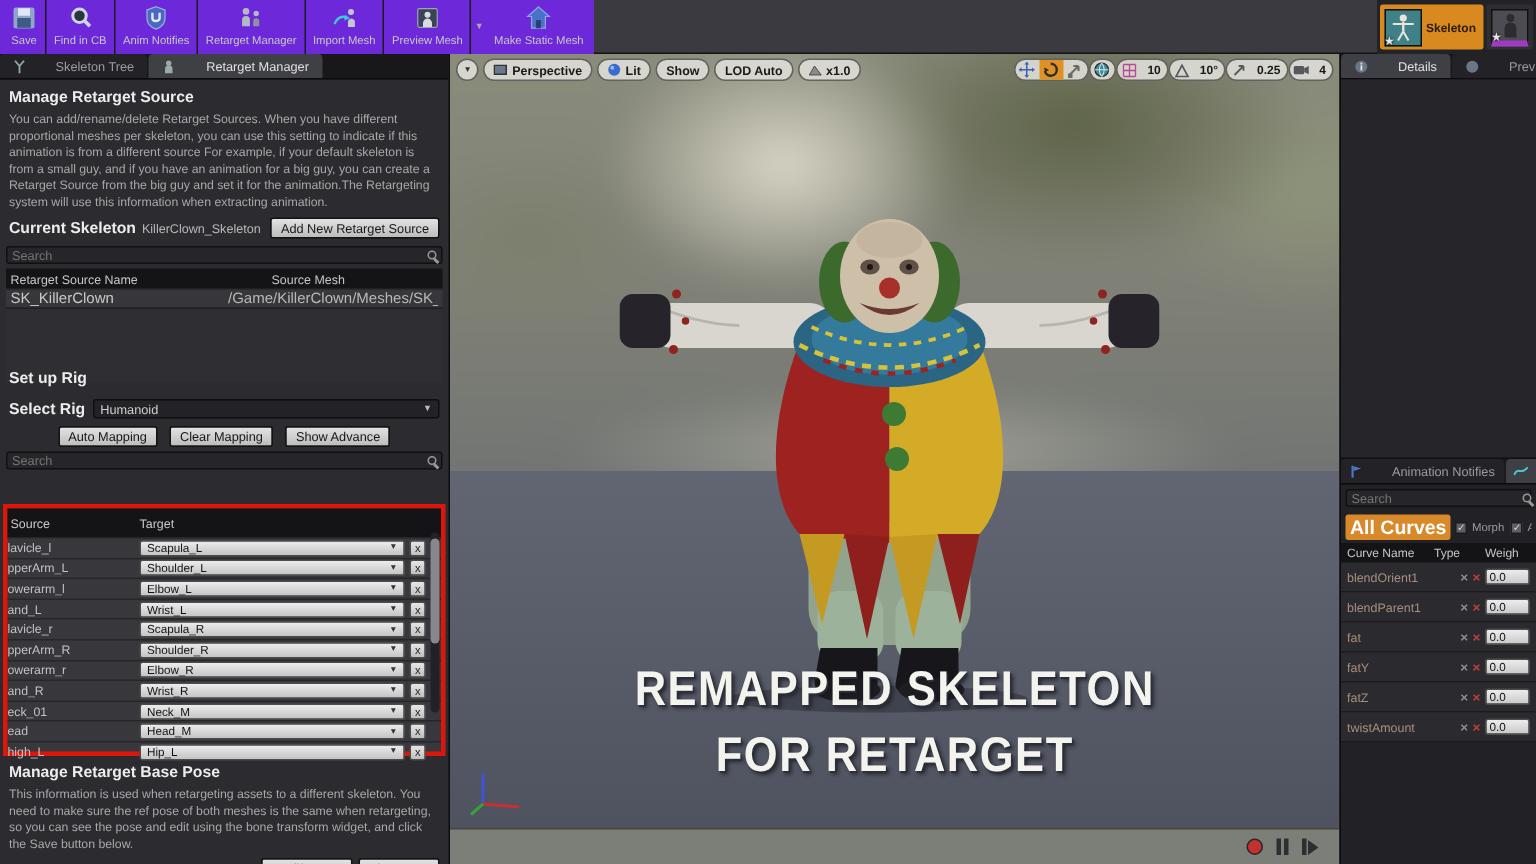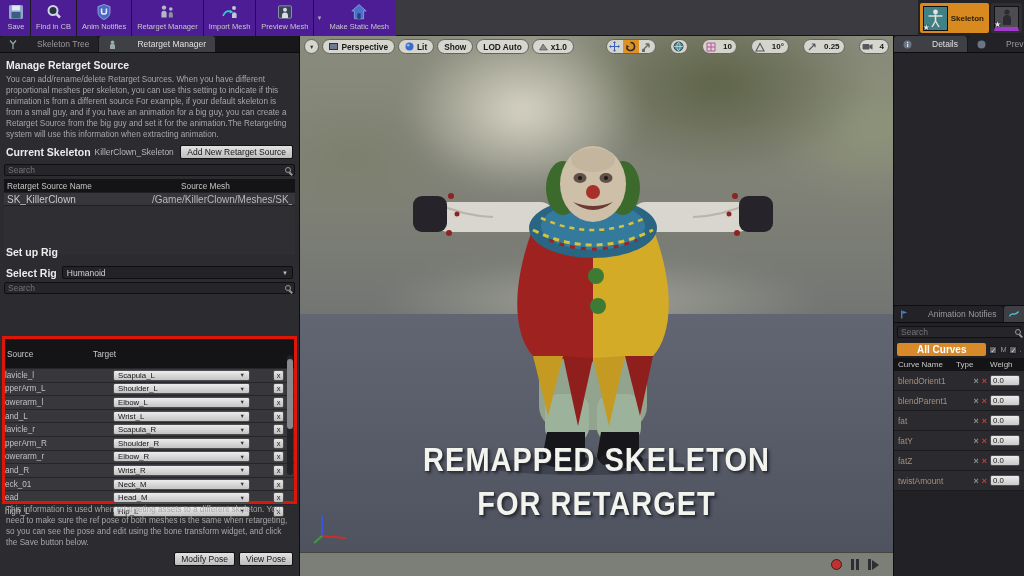--- a/index.html
+++ b/index.html
@@ -1,21 +1,21 @@
 <!DOCTYPE html>
 <html><head>
 <meta charset="utf-8">
 <style>
   html,body{margin:0;padding:0;background:#101013;}
   *{box-sizing:border-box;font-family:"Liberation Sans",sans-serif;}
   .app{position:relative;width:1024px;height:576px;overflow:hidden;background:#26262b;}
 
   
   .toolbar{position:absolute;left:0;top:0;width:1024px;height:36px;background:#3a3a40;border-bottom:1px solid #141417;}
-  .tb-left{position:absolute;left:0;top:0;height:36px;display:flex;background:#4c1d95;padding:0 2px;}
+  .tb-left{position:absolute;left:0;top:0;height:36px;display:flex;background:#6d28d9;padding:0 2px;}
   .tb-btn{display:flex;flex-direction:column;align-items:center;padding:2px 5px 1px;border-right:1px solid #1b1b1e;cursor:pointer;}
   .tb-btn .ico{height:19px;display:flex;align-items:center;}
   .tb-btn .lbl{font-size:7.5px;color:#c9c9c9;margin-top:1px;white-space:nowrap;}
   .tb-caret{font-size:6px;color:#aaa;align-self:center;margin:0 2px;}
   .tb-right{position:absolute;right:0;top:0;height:36px;display:flex;align-items:center;gap:2px;background:#232327;padding:0 2px;}
   .asset-btn{display:flex;align-items:center;gap:3px;height:30px;padding:2px 3px;border-radius:2px;background:#2e2e33;}
   .asset-btn.active{background:#d8891f;}
   .asset-thumb{position:relative;width:25px;height:25px;border:1px solid #111;}
   .asset-thumb .star{position:absolute;left:-1px;bottom:-2px;font-size:8px;color:#e8e8e8;text-shadow:0 0 2px #000;}
   .asset-lbl{font-size:8px;color:#2b1d05;font-weight:bold;padding-right:2px;}
@@ -34,22 +34,22 @@
   .mag::after{content:"";position:absolute;width:4px;height:1.5px;background:#9a9a9a;right:-3px;bottom:-2px;transform:rotate(45deg);}
   .thead{display:flex;background:#141417;color:#c6c6c6;font-size:8.3px;height:13px;align-items:center;margin:0 4px;padding:0 3px;}
   .trow{display:flex;background:#36363b;color:#b8b8b8;font-size:10px;height:13px;align-items:center;margin:0 4px;padding:0 3px;border-top:1px solid #202023;}
   .list-pad{height:50px;background:#2e2e33;margin:0 4px;border-top:1px solid #202023;}
   .sec{position:absolute;left:0;right:0;}
   .selrig{display:flex;align-items:center;padding:0 6px;gap:5px;}
   .dd{flex:1;display:flex;align-items:center;height:13px;background:#232327;border:1px solid #0f0f12;border-radius:2px;padding:0 4px;color:#cfcfcf;font-size:8.5px;cursor:pointer;}
   .dd .caret{margin-left:auto;font-size:6px;color:#bbb;}
   .btnrow{display:flex;justify-content:center;gap:8px;margin-top:5px;}
   .redbox{position:absolute;left:2px;right:2px;border:3px solid #de1509;background:#37373c;}
-  .map-head{display:flex;background:#141417;color:#c9c9c9;font-size:8.3px;height:29px;align-items:center;}
-  .map-row{display:flex;align-items:center;height:13.6px;border-top:1px solid #26262a;padding-right:10px;gap:20px;}
+  .map-head{display:flex;background:#141417;color:#c9c9c9;font-size:8.3px;height:19px;align-items:center;}
+  .map-row{display:flex;align-items:center;height:13.6px;border-top:1px solid #26262a;padding-right:10px;}
   .map-src{width:88px;font-size:8.2px;color:#c2c2c2;overflow:hidden;white-space:nowrap;}
   .combo{flex:1;display:flex;align-items:center;height:11px;background:linear-gradient(#ececec,#c4c4c4);border:1px solid #4c4c4c;border-radius:2px;padding:0 4px;font-size:7.8px;color:#141414;cursor:pointer;margin-right:3px;}
   .combo .caret{margin-left:auto;font-size:5.5px;color:#333;}
   .xbtn{width:11px;height:11px;display:flex;align-items:center;justify-content:center;background:linear-gradient(#e6e6e6,#bfbfbf);border:1px solid #4c4c4c;border-radius:2px;font-size:7.5px;color:#222;cursor:pointer;}
   .vscroll{position:absolute;right:1px;top:16px;width:6px;height:120px;background:#222226;border-radius:3px;}
   .vscroll .vthumb{position:absolute;left:0;top:4px;width:6px;height:70px;background:#87878c;border-radius:3px;}
   .bp-btns{display:flex;justify-content:flex-end;gap:4px;padding:4px 6px 0;}
 
   
   .vp{position:absolute;left:300px;top:36px;width:593px;height:540px;overflow:hidden;background:#565a66;}
@@ -59,40 +59,40 @@
       radial-gradient(170px 120px at 38% 30%, #d9d6c6 0%, rgba(217,214,198,0) 70%),
       radial-gradient(220px 130px at 68% 22%, #5d6347 0%, rgba(93,99,71,0) 72%),
       radial-gradient(160px 110px at 92% 35%, #8e9479 0%, rgba(142,148,121,0) 70%),
       radial-gradient(300px 60px at 50% 88%, #a3a49a 0%, rgba(163,164,154,0) 75%),
       linear-gradient(#8b8d7c,#7e8076 60%,#6f7272);}
   .vp-floor{position:absolute;left:0;top:278px;width:593px;height:238px;background:linear-gradient(#626673,#4f535f);}
   .vp-toolbar{position:absolute;left:4px;top:3px;display:flex;gap:3px;align-items:center;}
   .pill{height:15px;display:flex;align-items:center;gap:3px;padding:0 6px;background:rgba(219,219,212,.93);border:1px solid #62625e;border-radius:8px;font-size:8.3px;color:#191919;font-weight:bold;cursor:pointer;white-space:nowrap;}
   .pill .caret{font-size:5.5px;color:#333;}
   .pill.mini{padding:0 4px;}
-  .vp-tools{position:absolute;right:4px;top:3px;display:flex;gap:14px;}
+  .vp-tools{position:absolute;right:4px;top:3px;display:flex;gap:0;}
   .tool-seg{display:flex;align-items:center;height:15px;background:rgba(219,219,212,.93);border:1px solid #62625e;border-radius:8px;overflow:hidden;}
   .tool-seg .ti{display:flex;align-items:center;justify-content:center;width:16px;height:15px;cursor:pointer;}
   .tool-seg .ti.on{background:#e09124;}
   .tool-seg .tval{font-size:8px;font-weight:bold;color:#191919;padding:0 4px;cursor:pointer;}
   .stats{position:absolute;left:7px;top:21px;font-size:8.5px;line-height:13.5px;color:#ececec;text-shadow:0 1px 2px rgba(0,0,0,.7);}
   .stats .warn{color:#d9d478;font-weight:bold;margin-bottom:6px;}
   .cap{position:absolute;left:0;width:100%;text-align:center;color:#f4f4ef;font-weight:bold;font-size:29px;letter-spacing:1px;transform:scaleY(1.12);text-shadow:1px 1px 0 #2c2f38,2px 2px 3px rgba(20,22,30,.8);}
   .gizmo{position:absolute;left:12px;bottom:30px;}
   .transport{position:absolute;left:0;top:516px;width:593px;height:24px;background:#7c7f77;border-top:1px solid #43453f;display:flex;align-items:center;justify-content:flex-end;gap:9px;padding-right:14px;}
   .rec{width:11px;height:11px;border-radius:50%;background:#c33030;border:1.5px solid #26282a;cursor:pointer;}
   .pz{width:8px;height:11px;border-left:3px solid #2c2e32;border-right:3px solid #2c2e32;cursor:pointer;}
   .stepb{display:flex;align-items:center;cursor:pointer;}
   .stepb .bar{width:3px;height:11px;background:#2c2e32;margin-right:1px;}
   .stepb .tri{width:0;height:0;border-left:7px solid #2c2e32;border-top:5.5px solid transparent;border-bottom:5.5px solid transparent;}
 
   
   .right{position:absolute;left:893px;top:36px;width:131px;height:540px;background:#222226;border-left:1px solid #0e0e11;}
   .rp-empty{height:253px;background:#26262a;border-bottom:1px solid #101013;}
-  .chip{background:#d8892a;color:#fff;font-size:10px;font-weight:bold;padding:1px 20px;border-radius:2px;white-space:nowrap;cursor:pointer;}
+  .chip{background:#d8892a;color:#fff;font-size:13px;font-weight:bold;padding:1px 3px;border-radius:2px;white-space:nowrap;cursor:pointer;}
   .cb{width:8px;height:8px;background:#5e5e64;border:1px solid #1c1c1e;color:#d8d8d8;font-size:7px;line-height:7px;text-align:center;flex:none;cursor:pointer;}
   .cb-lbl{font-size:7.6px;color:#9a9aa0;white-space:nowrap;overflow:hidden;}
   .filters{display:flex;align-items:center;gap:3px;padding:2px 3px;overflow:hidden;}
   .chead{display:flex;background:#141417;color:#c6c6c6;font-size:8px;height:13px;align-items:center;padding:0 4px;}
   .crow{display:flex;align-items:center;height:20px;border-bottom:1px solid #1b1b1e;padding:0 4px;background:#2b2b2f;}
   .cname{flex:1;font-size:8.3px;color:#a68f7d;overflow:hidden;white-space:nowrap;}
   .ticon{font-size:9px;font-weight:bold;margin-right:3px;}
   .ticon.gray{color:#8f8f8f;}
   .ticon.red{color:#c2403a;}
   .wbox{width:30px;height:11px;background:linear-gradient(#ececec,#cacaca);border:1px solid #4c4c4c;border-radius:2px;font-size:7.8px;color:#141414;padding:0 2px;outline:none;}
@@ -243,20 +243,25 @@
 
     <div class="sec" style="top:205px">
       <div class="h1">Set up Rig</div>
       <div class="selrig" style="margin-top:5px">
         <span class="h1" style="padding:0">Select Rig</span>
         <div class="dd">
           <span>Humanoid</span>
           <span class="caret">▼</span>
         </div>
       </div>
+      <div class="btnrow">
+        <button class="btn">Auto Mapping</button>
+        <button class="btn">Clear Mapping</button>
+        <button class="btn">Show Advance</button>
+      </div>
       <div class="search">
         <input placeholder="Search" style="">
         <span class="mag"></span>
       </div>
     </div>
 
     <div class="redbox" style="top:300px;height:168px">
       <div class="map-head">
         <span style="width:88px;padding-left:2px">Source</span>
         <span>Target</span>
@@ -348,20 +353,21 @@
             <span class="caret">▼</span>
           </div>
           <span class="xbtn">x</span>
         </div>
       <div class="vscroll">
           <div class="vthumb"></div>
         </div>
     </div>
 
     <div class="sec" style="top:468px">
+      <div class="h1">Manage Retarget Base Pose</div>
       <div class="desc">This information is used when retargeting assets to a different skeleton. You need to make sure the ref pose of both meshes is the same when retargeting, so you can see the pose and edit using the bone transform widget, and click the Save button below.</div>
       <div class="bp-btns">
         <button class="btn">Modify Pose</button>
         <button class="btn">View Pose</button>
       </div>
     </div>
   </div>
 
   <div class="vp">
     <div class="vp-photo"></div>

